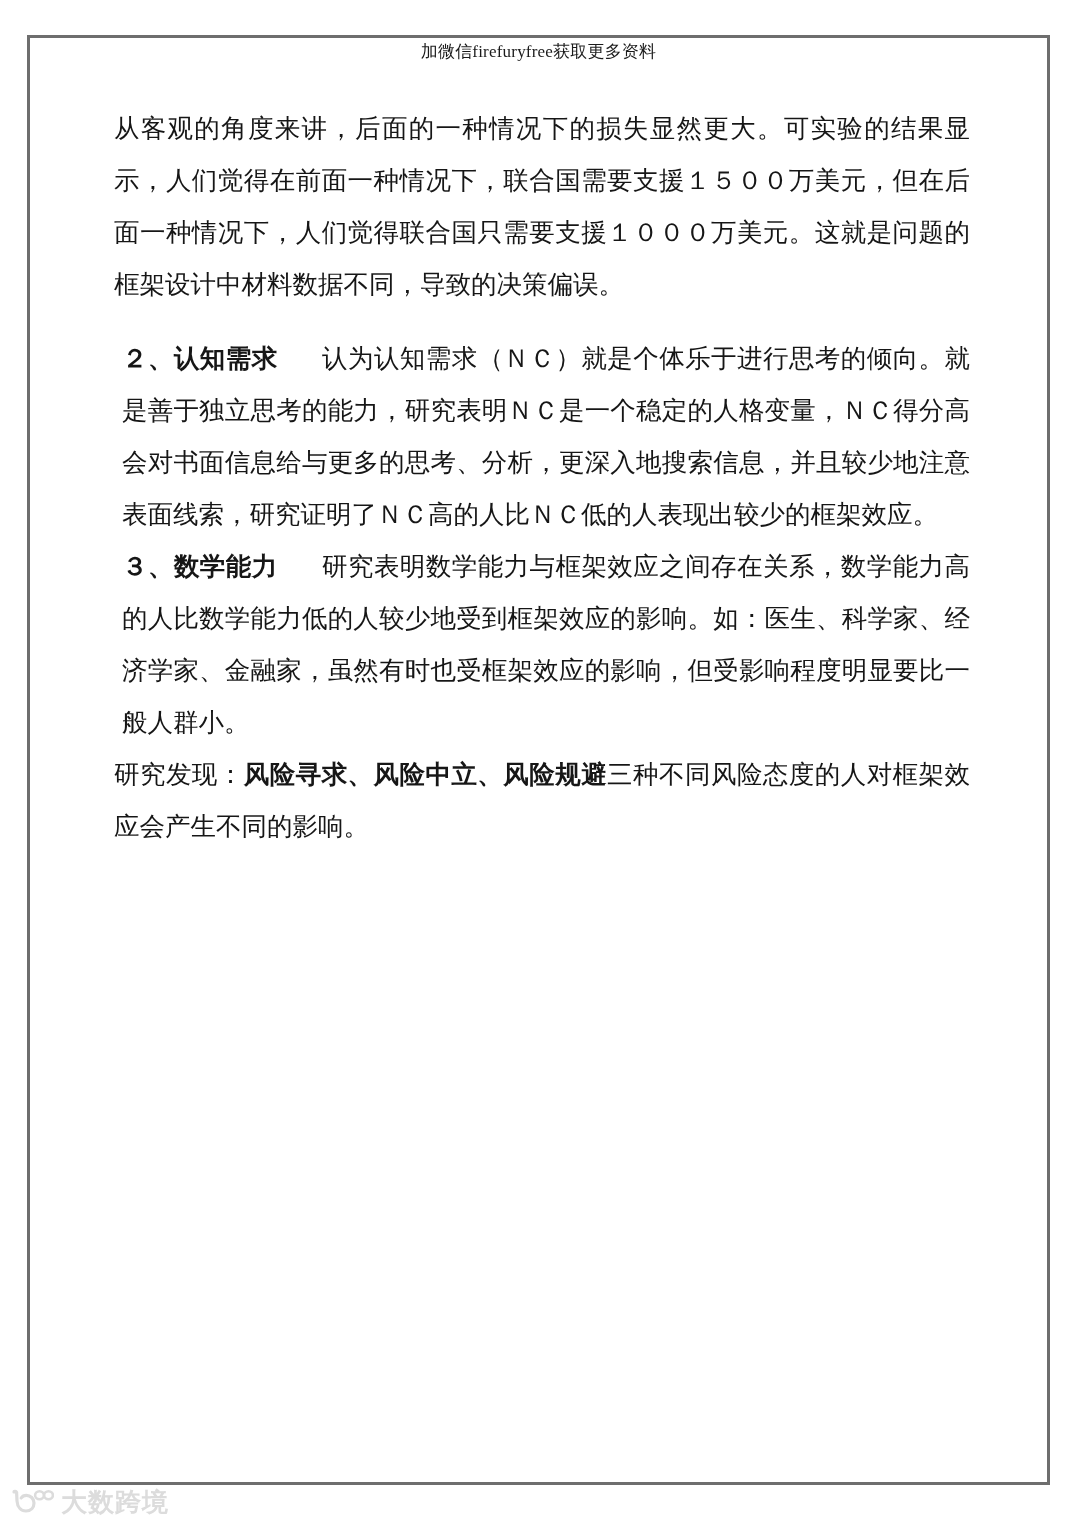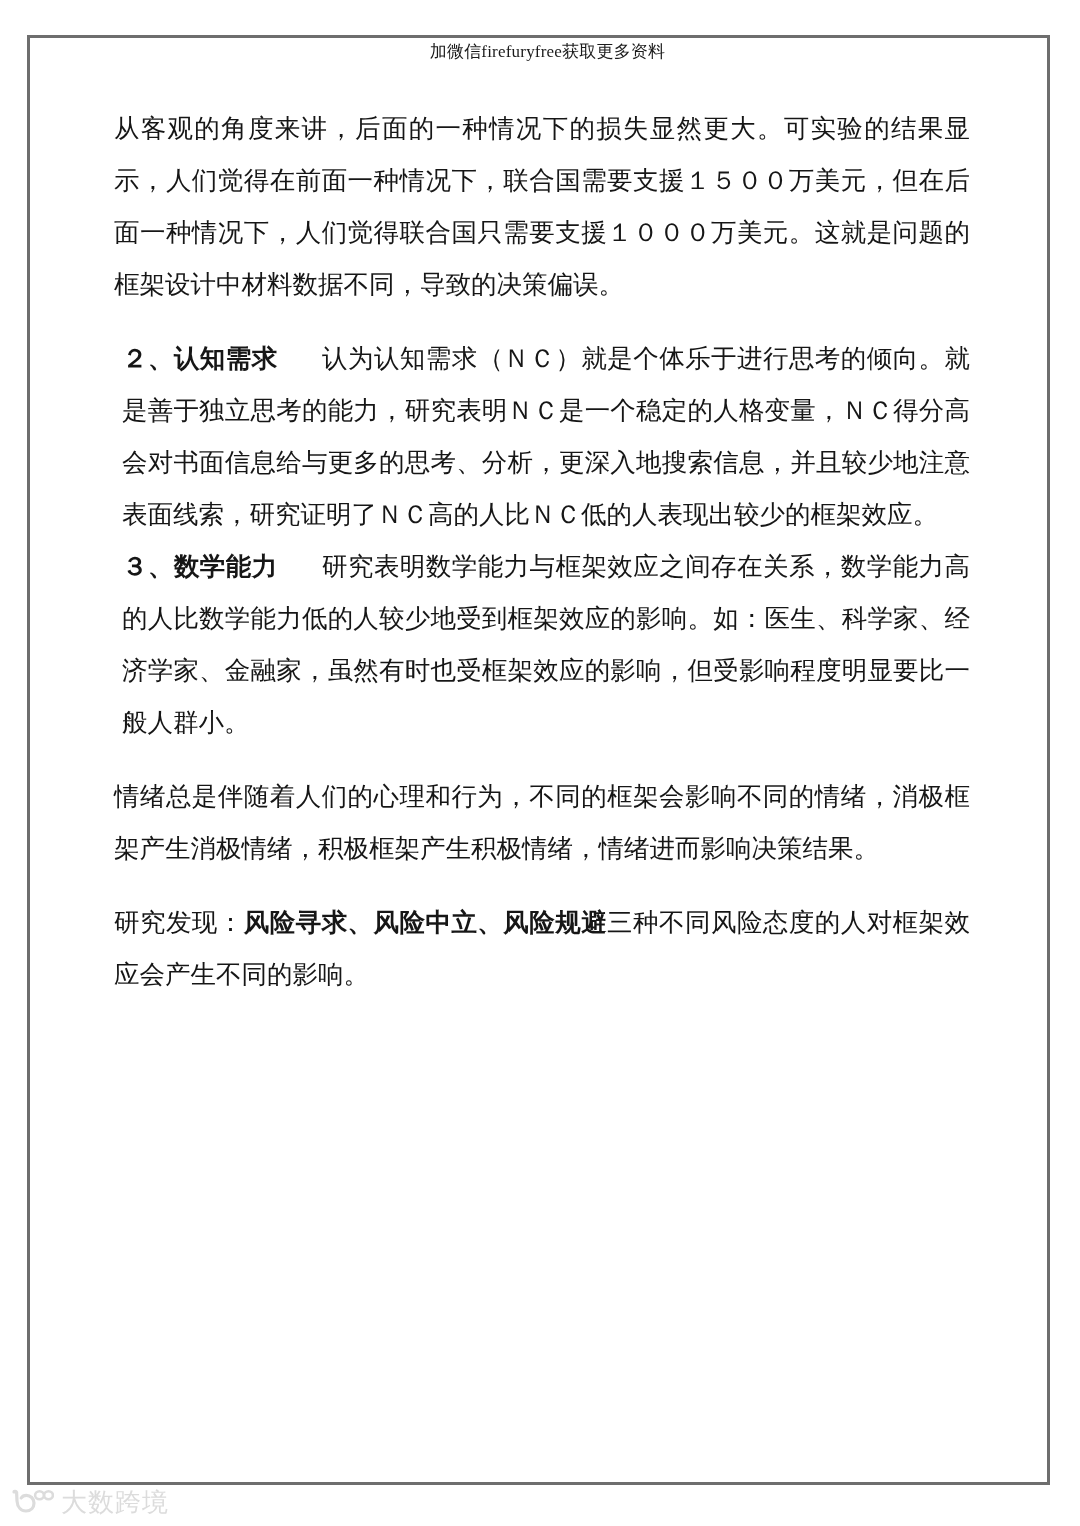--- a/index.html
+++ b/index.html
@@ -32,21 +32,21 @@
     width: 1023px;
     height: 1450px;
     border: 3px solid #6e6e6e;
     box-sizing: border-box;
     background: transparent;
   }
 
   
   .header {
     position: absolute;
-    left: 36px;
+    left: 27px;
     top: 40px;
     width: 1023px;
     text-align: center;
     font-family: "Liberation Serif", "DejaVu Serif", serif;
     font-size: 17px;
     line-height: 24px;
     color: #1b1b1b;
     letter-spacing: 0.2px;
   }
 
@@ -96,21 +96,21 @@
     opacity: 1;
   }
   .watermark .wm-logo {
     width: 46px;
     height: 30px;
     display: block;
   }
   .watermark .wm-text {
     font-family: "Liberation Sans", "DejaVu Sans", sans-serif;
     font-size: 26px;
-    font-weight: normal;
+    font-weight: bold;
     color: #dcdcdc;
     letter-spacing: 1px;
     line-height: 30px;
     white-space: nowrap;
   }
 </style>
 </head>
 <body>
 
 <div class="page">
@@ -130,23 +130,20 @@
 
     <p class="para numbered">
       <span class="b">２、</span><span class="b">认知需求</span><span class="gap"></span><span>认为认知需求（ＮＣ）就是个体乐于进行思考的倾向。就是善于独立思考的能力，研究表明ＮＣ是一个稳定的人格变量，ＮＣ得分高会对书面信息给与更多的思考、分析，更深入地搜索信息，并且较少地注意表面线索，研究证明了ＮＣ高的人比ＮＣ低的人表现出较少的框架效应。</span>
     </p>
 
     <p class="para numbered">
       <span class="b">３、</span><span class="b">数学能力</span><span class="gap"></span><span>研究表明数学能力与框架效应之间存在关系，数学能力高的人比数学能力低的人较少地受到框架效应的影响。如：医生、科学家、经济学家、金融家，虽然有时也受框架效应的影响，但受影响程度明显要比一般人群小。</span>
     </p>
 
 
-    <p class="para" style="margin-top:22px;">
-      <span>情绪总是伴随着人们的心理和行为，不同的框架会影响不同的情绪，消极框架产生消极情绪，积极框架产生积极情绪，情绪进而影响决策结果。</span>
-    </p>
 
     <p class="para">
       <span>研究发现：</span><span class="b">风险寻求、风险中立、风险规避</span><span>三种不同风险态度的人对框架效应会产生不同的影响。</span>
     </p>
 
   </div>
 
   <div class="watermark">
     <svg class="wm-logo" viewBox="0 0 46 30" aria-hidden="true">
       <path d="M6 5 C6 4, 8 4, 8.6 5.4 L9 14 C9.4 20, 13 24, 18 24 C23 24, 26 20.5, 26 16 C26 11.5, 22.5 8.4, 18.4 8.4 C16 8.4, 14.2 9.4, 13.2 11" fill="none" stroke="#dcdcdc" stroke-width="3.2" stroke-linecap="round"></path>

